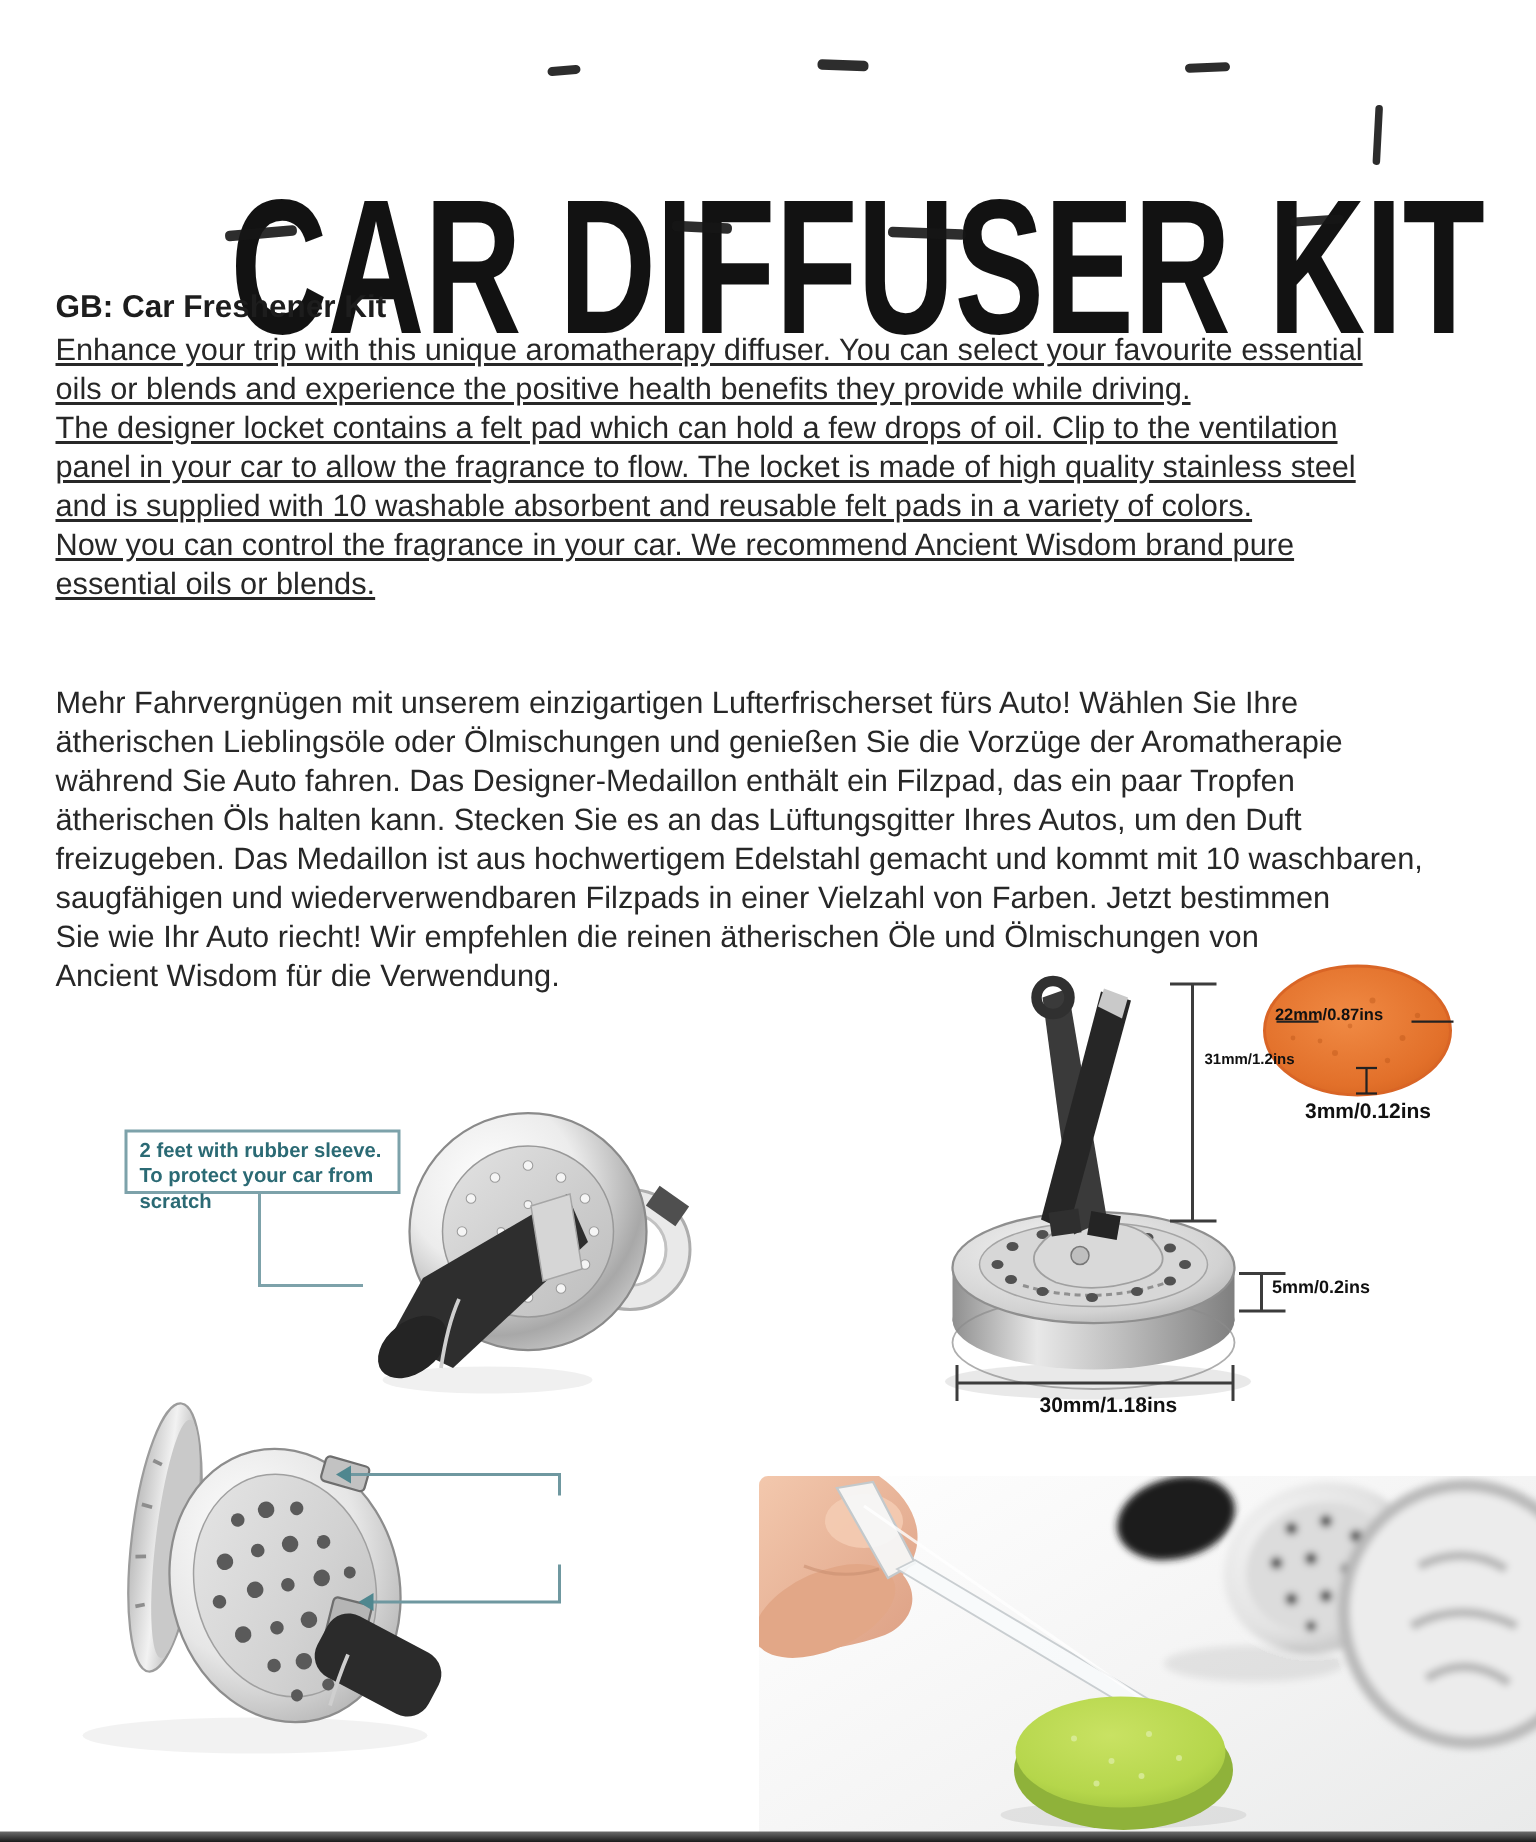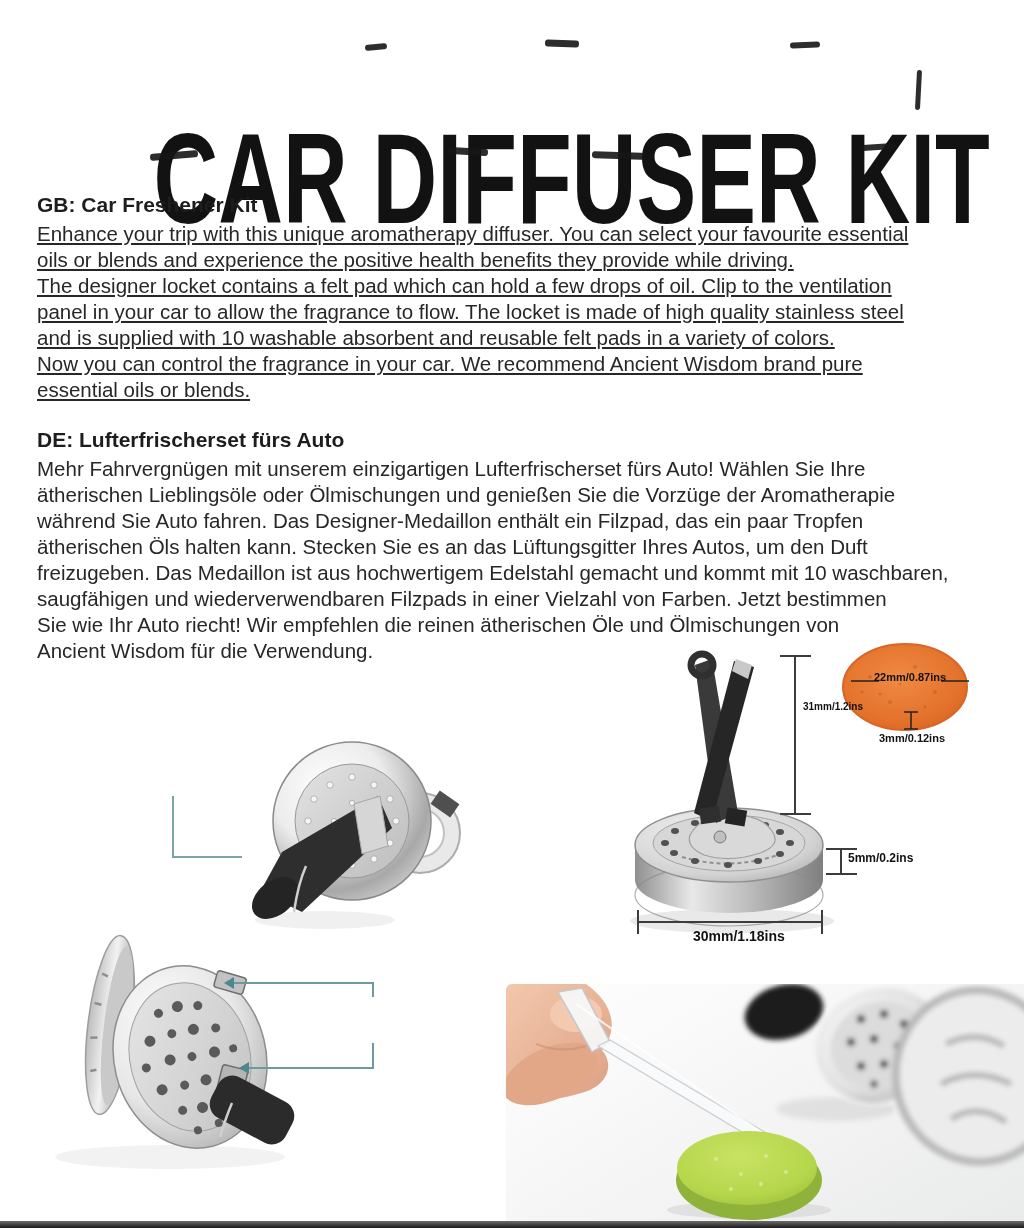--- a/index.html
+++ b/index.html
@@ -19,22 +19,22 @@
            font-weight:bold;white-space:pre-line;box-sizing:border-box;}
   #callout-feet{left:83px;top:753px;width:184px;height:43px;font-size:13.5px;line-height:17px;
                 padding:3px 0 0 8px;}
   #callout-magnet{left:337px;top:997px;width:144px;height:47px;font-size:14.5px;line-height:18px;
                   display:flex;align-items:center;justify-content:center;text-align:center;}
   
   .dim-label{position:absolute;font-weight:bold;color:#111;white-space:nowrap;}
   #dim-31{left:803px;top:701px;font-size:10px;}
   #dim-5{left:848px;top:851px;font-size:12px;}
   #dim-30{left:693px;top:928px;font-size:14px;text-align:center;}
-  #dim-22{left:910px;top:671px;font-size:11px;transform:translateX(-50%);}
-  #dim-3{left:912px;top:732px;font-size:11px;transform:translateX(-50%);}
+  #dim-22{left:886px;top:671px;font-size:11px;transform:translateX(-50%);}
+  #dim-3{left:912px;top:732px;font-size:14px;transform:translateX(-50%);}
   
   .photo{position:absolute;}
   #photo-drop{left:506px;top:984px;width:518px;height:238px;overflow:hidden;
               background:linear-gradient(150deg,#ffffff 0%,#f4f4f4 55%,#e9eaea 100%);
               border-top-left-radius:6px;}
   #bottom-bar{position:absolute;left:0;top:1221px;width:1024px;height:7px;
               background:linear-gradient(#6d6d6d,#1b1b1b);}
   svg{display:block;}
 </style>
 </head>
@@ -54,21 +54,20 @@
 
   <div class="heading" style="top:193px;">GB: Car Freshener Kit</div>
   <div class="bodytext" style="top:221px;text-decoration:underline;">Enhance your trip with this unique aromatherapy diffuser. You can select your favourite essential
 oils or blends and experience the positive health benefits they provide while driving.
 The designer locket contains a felt pad which can hold a few drops of oil. Clip to the ventilation
 panel in your car to allow the fragrance to flow. The locket is made of high quality stainless steel
 and is supplied with 10 washable absorbent and reusable felt pads in a variety of colors.
 Now you can control the fragrance in your car. We recommend Ancient Wisdom brand pure
 essential oils or blends.</div>
 
-  <div class="heading" style="top:428px;">DE: Lufterfrischerset fürs Auto</div>
   <div class="bodytext" style="top:456px;">Mehr Fahrvergnügen mit unserem einzigartigen Lufterfrischerset fürs Auto! Wählen Sie Ihre
 ätherischen Lieblingsöle oder Ölmischungen und genießen Sie die Vorzüge der Aromatherapie
 während Sie Auto fahren. Das Designer-Medaillon enthält ein Filzpad, das ein paar Tropfen
 ätherischen Öls halten kann. Stecken Sie es an das Lüftungsgitter Ihres Autos, um den Duft
 freizugeben. Das Medaillon ist aus hochwertigem Edelstahl gemacht und kommt mit 10 waschbaren,
 saugfähigen und wiederverwendbaren Filzpads in einer Vielzahl von Farben. Jetzt bestimmen
 Sie wie Ihr Auto riecht! Wir empfehlen die reinen ätherischen Öle und Ölmischungen von
 Ancient Wisdom für die Verwendung.</div>
 
   <svg class="photo" style="left:230px;top:700px;" width="420" height="235" viewBox="0 0 420 235">
@@ -368,20 +367,22 @@
     </g>
     <g stroke="#222" stroke-width="1.5" fill="none">
       <line x1="851" y1="681" x2="879" y2="681"></line>
       <line x1="941" y1="681" x2="969" y2="681"></line>
       <line x1="911" y1="712" x2="911" y2="729"></line>
       <line x1="904" y1="712" x2="918" y2="712"></line>
       <line x1="904" y1="729" x2="918" y2="729"></line>
     </g>
   </svg>
 
+  <div id="callout-feet" class="callout">2 feet with rubber sleeve.
+To protect your car from scratch</div>
 
   <span id="dim-31" class="dim-label">31mm/1.2ins</span>
   <span id="dim-5" class="dim-label">5mm/0.2ins</span>
   <span id="dim-30" class="dim-label">30mm/1.18ins</span>
   <span id="dim-22" class="dim-label">22mm/0.87ins</span>
   <span id="dim-3" class="dim-label">3mm/0.12ins</span>
 
   <div id="bottom-bar"></div>
 
 </div>

